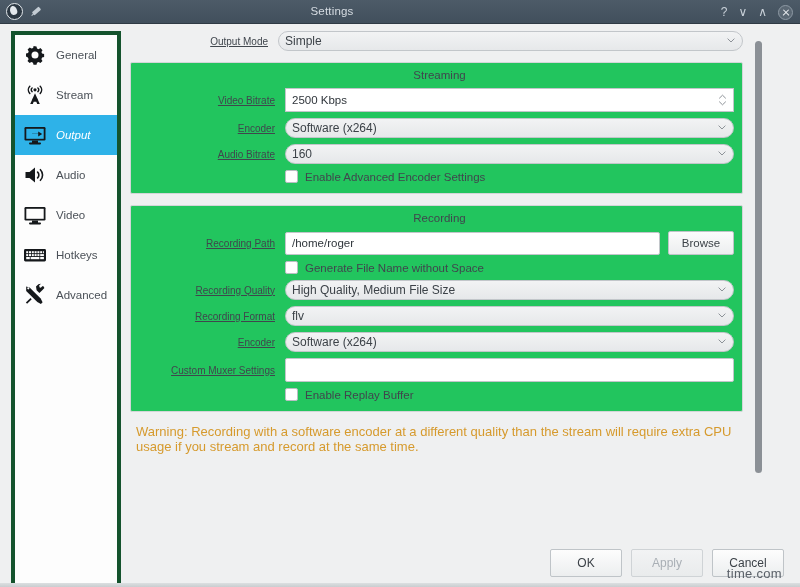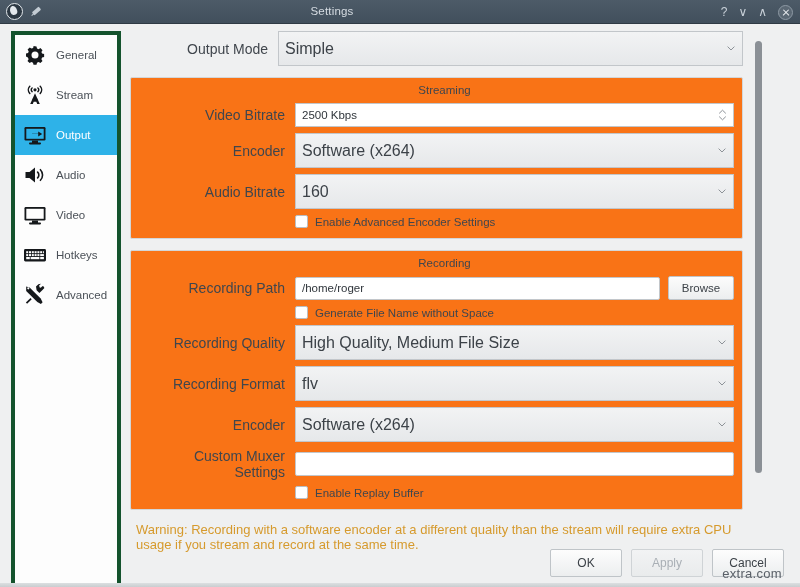--- a/index.html
+++ b/index.html
@@ -148,20 +148,21 @@
     gap: 8px;
     box-sizing: border-box;
     cursor: default;
   }
   .side-item .lbl {
     font-size: 11.5px;
     color: #4b5158;
   }
   .side-item.active {
     background: #2eb2e8;
+    font-style: italic;
   }
   .side-item.active .lbl {
     color: #ffffff;
   }
   .side-ico {
     width: 26px;
     height: 26px;
     flex: 0 0 26px;
     position: relative;
   }
@@ -179,35 +180,36 @@
     display: flex;
     align-items: center;
     margin-bottom: 6px;
   }
   .row-label {
     width: 148px;
     flex: 0 0 148px;
     text-align: right;
     padding-right: 10px;
     box-sizing: border-box;
-    font-size: 14px;
+    font-size: 10px;
     color: #40464d;
+    text-decoration: underline;
   }
 
   .combo {
     flex: 1 1 auto;
-    height: 35px;
+    height: 20px;
     background: linear-gradient(to bottom, #f2f3f4 0%, #e6e8ea 100%);
     border: 1px solid #c2c6ca;
-    border-radius: 0;
+    border-radius: 11px;
     box-sizing: border-box;
     display: flex;
     align-items: center;
     padding: 0 6px;
-    font-size: 16px;
+    font-size: 12px;
     color: #3c4248;
     position: relative;
     cursor: default;
   }
   .combo .chev {
     position: absolute;
     right: 7px; top: 50%;
     margin-top: -3px;
     width: 8px; height: 5px;
   }
@@ -283,22 +285,22 @@
   }
   .chk-label {
     font-size: 11.5px;
     color: #40464d;
   }
 
   
   .group {
     border: 1px solid #d3d6d8;
     border-radius: 2px;
-    background: #f97316;
-    padding: 6px 8px 8px 16px;
+    background: #22c55e;
+    padding: 6px 8px 8px 6px;
     box-sizing: border-box;
   }
   .group-title {
     text-align: center;
     font-size: 11.5px;
     color: #40464d;
     margin-bottom: 7px;
     margin-right: -8px;
   }
 
@@ -622,16 +624,16 @@
 
       <div class="vscroll"></div>
     </div>
 
     <div class="buttonbar">
       <div class="bigbtn">OK</div>
       <div class="bigbtn disabled">Apply</div>
       <div class="bigbtn">Cancel</div>
     </div>
 
-    <div class="watermark">extra.com</div>
+    <div class="watermark">time.com</div>
     <div class="bottom-edge"></div>
   </div>
 </div>
 
 </body></html>

